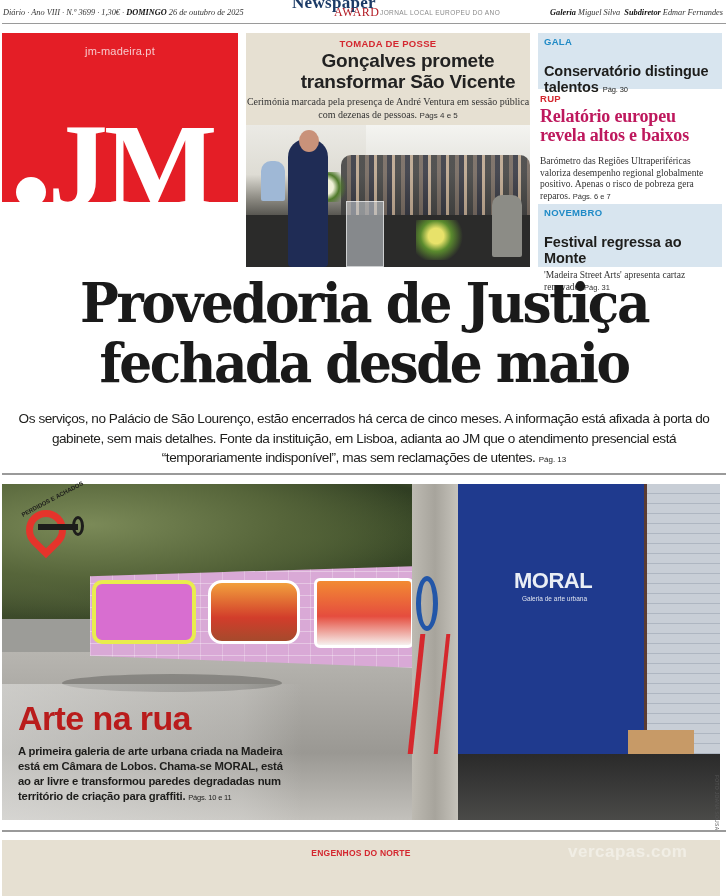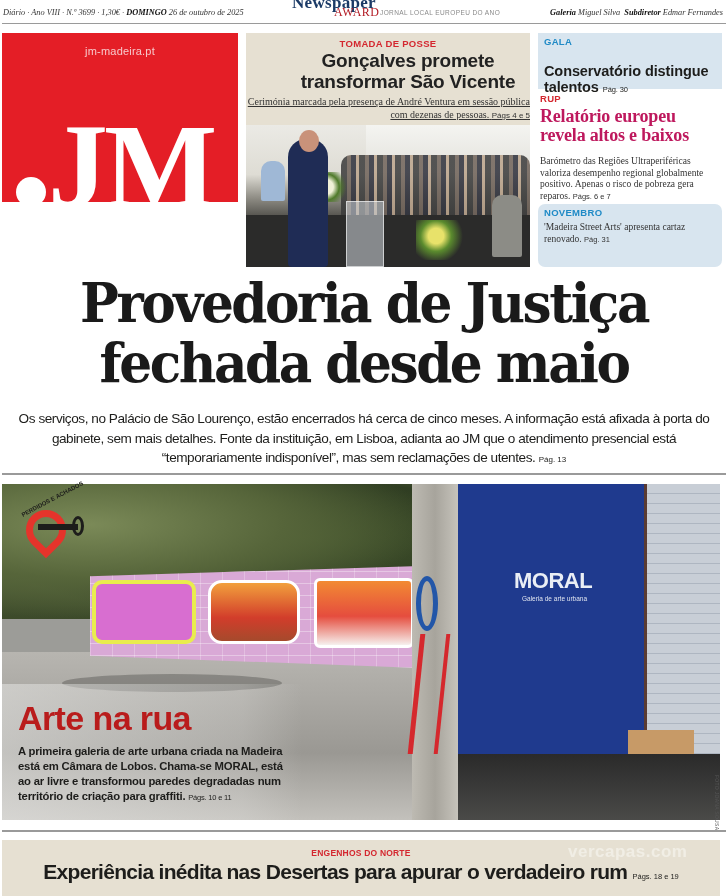--- a/index.html
+++ b/index.html
@@ -21,21 +21,21 @@
   
   .logo { position: absolute; left: 2px; top: 33px; width: 236px; height: 169px; background: #e41e26; }
   .logo .url { position: absolute; left: 0; width: 236px; top: 12px; text-align: center; font-size: 11px; color: #f7c9cb; letter-spacing: 0.2px; }
   .logo .mark { position: absolute; left: 14px; top: 74px; font-family: "Liberation Serif", serif; font-weight: bold; font-size: 120px; line-height: 1; color: #ffffff; letter-spacing: -4px; }
   .logo .mark .dot { display: inline-block; width: 30px; height: 30px; border-radius: 50%; background: #fff; vertical-align: baseline; margin-right: 2px; }
 
   
   .lead { position: absolute; left: 246px; top: 33px; width: 284px; height: 234px; background: #e6e0d2; overflow: hidden; }
   .lead .kicker { position: absolute; left: 0; width: 284px; top: 5px; text-align: center; font-size: 9.5px; font-weight: bold; color: #d4272f; letter-spacing: 0.3px; }
   .lead .hl { position: absolute; left: 0; width: 324px; top: 17px; text-align: center; font-size: 19px; font-weight: bold; line-height: 21px; color: #222; letter-spacing: -0.2px; }
-  .lead .dek { position: absolute; left: 0; width: 284px; top: 62px; text-align: right; font-family: "Liberation Serif", serif; font-size: 10px; line-height: 13px; color: #333; text-decoration: underline; }
+  .lead .dek { position: absolute; left: 0; width: 284px; top: 62px; text-align: center; font-family: "Liberation Serif", serif; font-size: 10px; line-height: 13px; color: #333; }
   .lead .dek .pg { font-family: "Liberation Sans", sans-serif; font-size: 8px; }
   .photo-ceremony { position: absolute; left: 0; top: 92px; width: 284px; height: 142px; overflow: hidden;
     background: linear-gradient(180deg, #ebeae5 0%, #dedcd4 35%, #8c8a82 52%, #3b3a36 70%, #242421 100%); }
   .photo-ceremony .tent { position: absolute; left: 120px; top: 0; width: 164px; height: 48px; background: linear-gradient(180deg,#f4f4f1,#e3e2dc); }
   .photo-ceremony .crowd { position: absolute; left: 95px; top: 30px; width: 189px; height: 60px;
     background: repeating-linear-gradient(90deg, #3a3a3a 0 6px, #6f6259 6px 10px, #2d2f3a 10px 15px, #bba48c 15px 18px); opacity: 0.85; border-radius: 10px 10px 0 0; }
   .photo-ceremony .floor { position: absolute; left: 0; top: 90px; width: 284px; height: 52px; background: #2b2b2a; }
   .photo-ceremony .speaker { position: absolute; left: 42px; top: 14px; width: 40px; height: 128px; background: #1f2c55; border-radius: 18px 18px 4px 4px; }
   .photo-ceremony .head { position: absolute; left: 53px; top: 5px; width: 20px; height: 22px; background: #c9927a; border-radius: 50%; }
   .photo-ceremony .podium { position: absolute; left: 100px; top: 76px; width: 38px; height: 66px; background: rgba(210,215,220,0.55); border: 1px solid rgba(255,255,255,0.6); }
@@ -49,21 +49,21 @@
   .box-blue { background: #d8e5ef; }
   .gala { top: 33px; height: 56px; padding: 3px 6px; }
   .kick-blue { font-size: 9.5px; font-weight: bold; color: #1f8ac6; letter-spacing: 0.3px; }
   .kick-red { font-size: 9.5px; font-weight: bold; color: #d4272f; letter-spacing: 0.3px; }
   .rc .h-sans { font-size: 14.5px; font-weight: bold; line-height: 16px; color: #1d1d1b; margin-top: 16px; letter-spacing: -0.1px; }
   .rc .pg { font-size: 7.5px; font-weight: normal; }
   .rup { top: 93px; height: 106px; padding: 0 2px; }
   .rup .h-serif { font-family: "Liberation Serif", serif; font-size: 18px; font-weight: bold; line-height: 19px; color: #be185d; margin-top: 3px; letter-spacing: -0.2px; }
   .rup .dek { font-family: "Liberation Serif", serif; font-size: 9.5px; line-height: 11.5px; color: #333; margin-top: 11px; }
   .rup .dek .pg { font-family: "Liberation Sans", sans-serif; font-size: 7.5px; }
-  .nov { top: 204px; height: 63px; padding: 3px 6px; border-radius: 7px; }
+  .nov { top: 204px; height: 63px; padding: 3px 6px; }
   .nov .dek { font-family: "Liberation Serif", serif; font-size: 9.5px; line-height: 12px; color: #333; margin-top: 3px; }
   .nov .dek .pg { font-family: "Liberation Sans", sans-serif; font-size: 7.5px; }
 
   
   .main-hl { position: absolute; left: 0; top: 273px; width: 728px; text-align: center; font-family: "DejaVu Serif", serif; font-weight: bold; font-size: 55px; line-height: 60px; color: #1a1a1a; letter-spacing: -2.6px; transform: scaleX(0.94); transform-origin: center top; }
   .main-dek { position: absolute; left: 10px; top: 409px; width: 708px; text-align: center; font-family: "Liberation Sans", sans-serif; font-size: 13.6px; line-height: 19.5px; color: #1d1d1b; letter-spacing: -0.45px; }
   .main-dek .pg { font-size: 8px; letter-spacing: 0; }
   .rule-mid { position: absolute; left: 2px; top: 473px; width: 724px; height: 2px; background: #9a9a9a; }
 
   
@@ -180,20 +180,21 @@
     <div>revela altos e baixos</div>
   </div>
   <div class="dek">
     <span>Barómetro das Regiões Ultraperiféricas valoriza desempenho regional globalmente positivo. Apenas o risco de pobreza gera reparos.</span>
     <span class="pg">Págs. 6 e 7</span>
   </div>
 </div>
 
 <div class="rc box-blue nov">
   <div class="kick-blue">NOVEMBRO</div>
+  <div class="h-sans">Festival regressa ao Monte</div>
   <div class="dek">
     <span>'Madeira Street Arts' apresenta cartaz renovado.</span>
     <span class="pg">Pág. 31</span>
   </div>
 </div>
 
 <div class="main-hl">
   <div>Provedoria de Justiça</div>
   <div>fechada desde maio</div>
 </div>
@@ -236,18 +237,14 @@
 <div class="arte-dek">
   <span>A primeira galeria de arte urbana criada na Madeira está em Câmara de Lobos. Chama-se MORAL, está ao ar livre e transformou paredes degradadas num território de criação para graffiti.</span>
   <span class="pg">Págs. 10 e 11</span>
 </div>
 <div class="credit">FOTO JOANA SOUSA</div>
 
 <div class="rule-bot"></div>
 
 <div class="bottom">
   <div class="kicker">ENGENHOS DO NORTE</div>
-  <div class="hl">
-    <span>Experiência inédita nas Desertas para apurar o verdadeiro rum</span>
-    <span class="pg">Págs. 18 e 19</span>
-  </div>
 </div>
 <div class="watermark">vercapas.com</div>
 
 </body></html>

